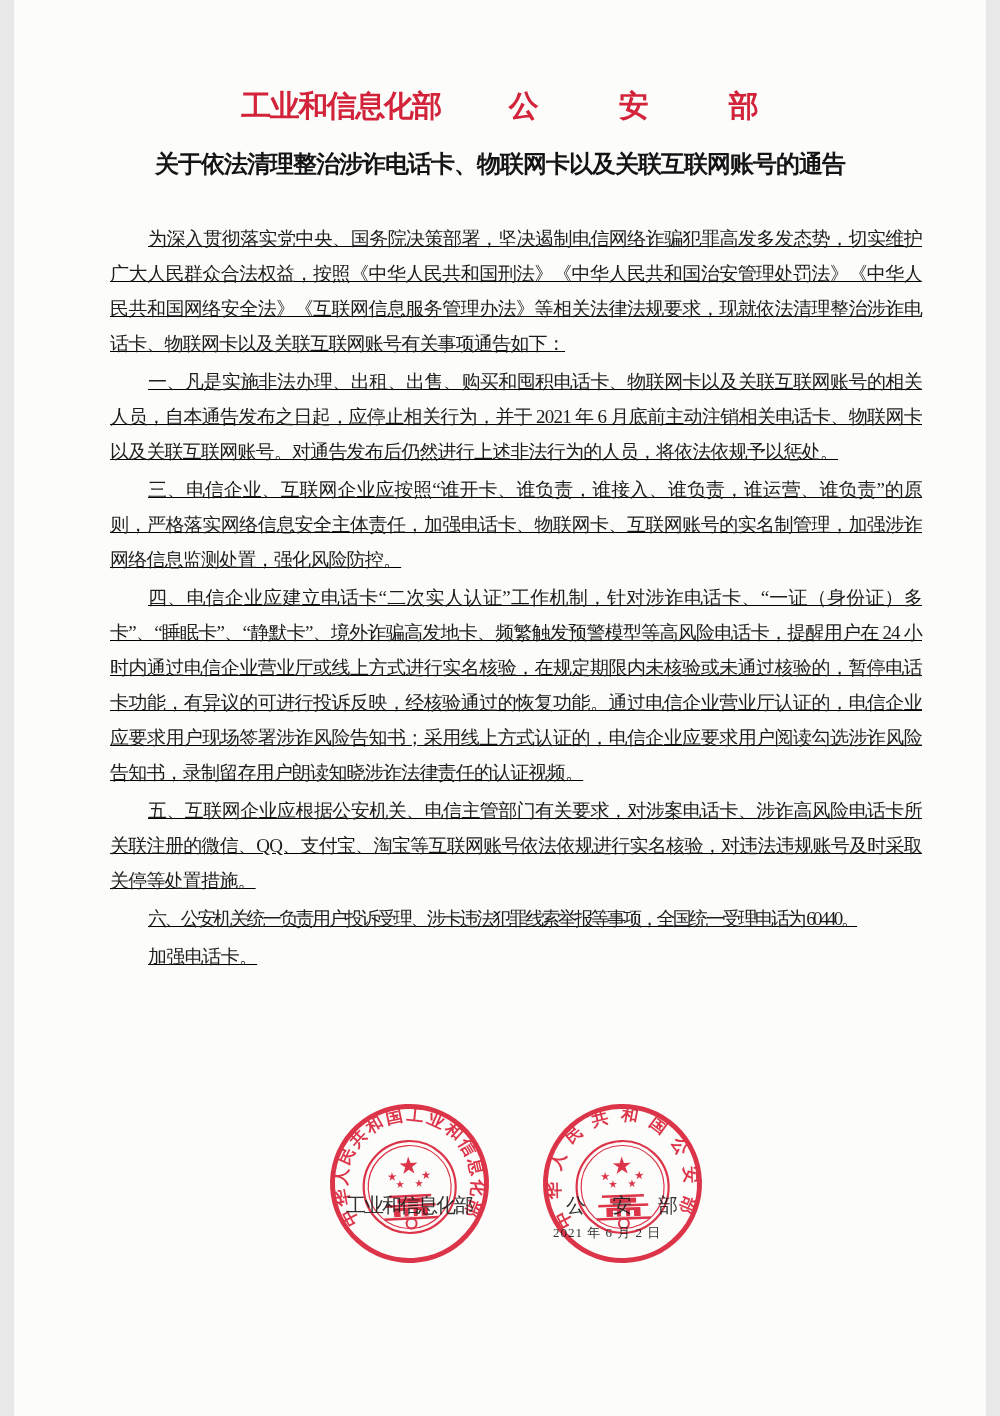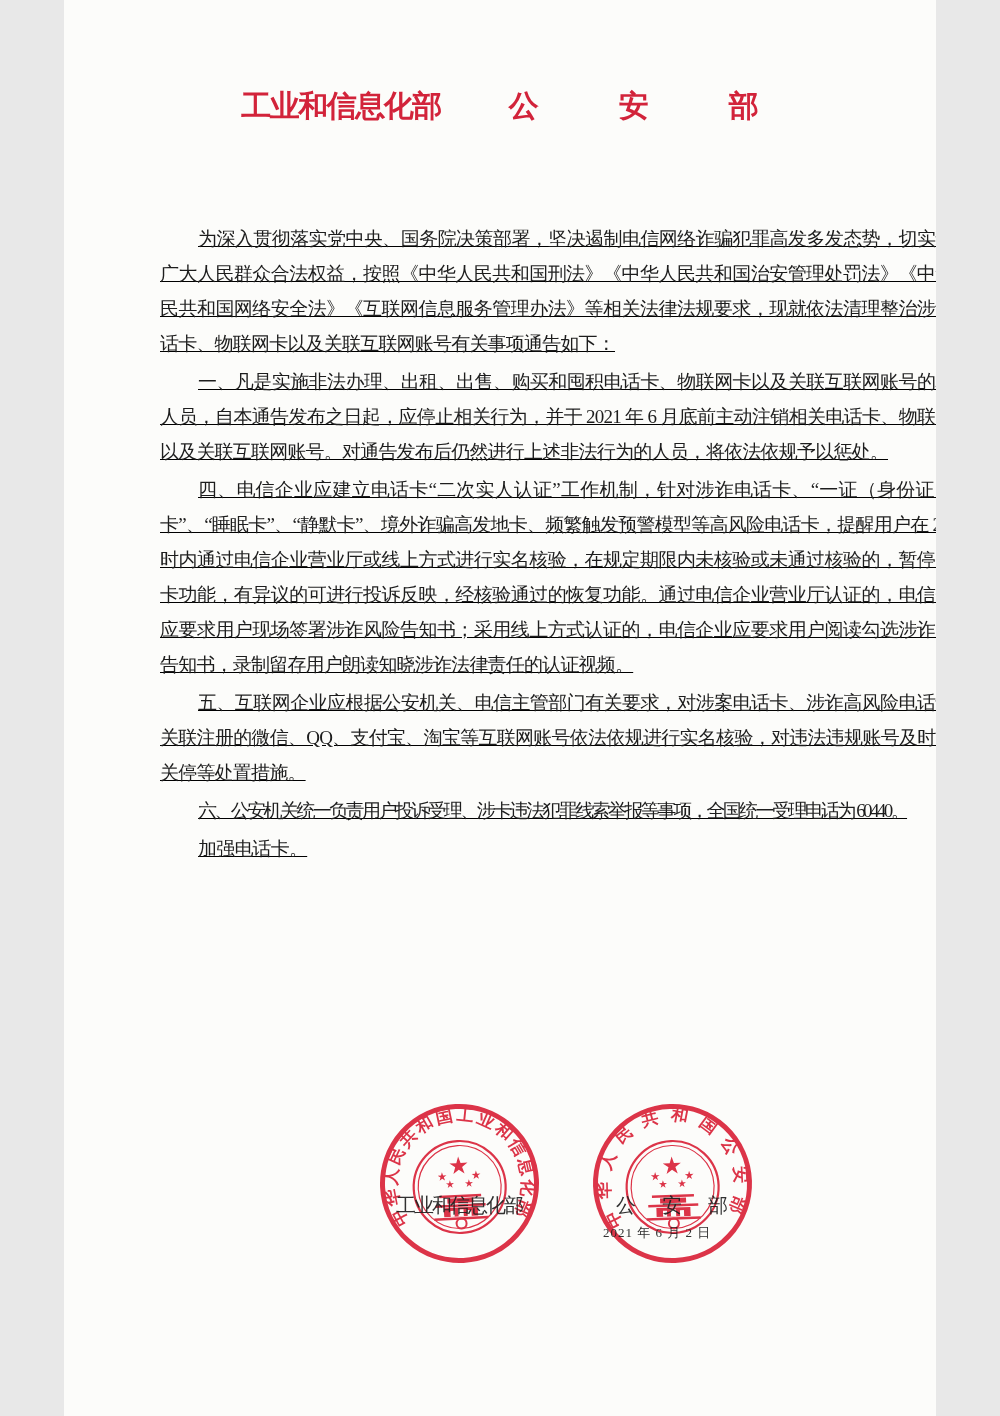--- a/index.html
+++ b/index.html
@@ -1,18 +1,18 @@
 <!DOCTYPE html>
 <html><head>
 <meta charset="utf-8">
 <style>
   html,body{margin:0;padding:0;background:#e8e8e8;}
   .page{
     position:relative;
-    width:872px;height:1416px;
+    width:972px;height:1416px;
     margin:0 auto;
     background:#fcfcfa;
     font-family:"Liberation Serif","DejaVu Serif",serif;
     overflow:hidden;
   }
   
   .agency-line{
     position:absolute;top:86px;left:0;width:100%;
     display:flex;justify-content:center;align-items:baseline;gap:68px;
     color:#d2233a;font-size:30px;font-weight:bold;white-space:nowrap;
@@ -58,24 +58,26 @@
 </head>
 <body>
 
 <div class="page">
 
   <div class="agency-line">
     <span class="agency-left">工业和信息化部</span>
     <span class="agency-right">公安部</span>
   </div>
 
+  <h1 class="doc-title">关于依法清理整治涉诈电话卡、物联网卡以及关联互联网账号的通告</h1>
 
   <div class="content">
     <p class="para">为深入贯彻落实党中央、国务院决策部署，坚决遏制电信网络诈骗犯罪高发多发态势，切实维护广大人民群众合法权益，按照《中华人民共和国刑法》《中华人民共和国治安管理处罚法》《中华人民共和国网络安全法》《互联网信息服务管理办法》等相关法律法规要求，现就依法清理整治涉诈电话卡、物联网卡以及关联互联网账号有关事项通告如下：</p>
     <p class="para">一、凡是实施非法办理、出租、出售、购买和囤积电话卡、物联网卡以及关联互联网账号的相关人员，自本通告发布之日起，应停止相关行为，并于 2021 年 6 月底前主动注销相关电话卡、物联网卡以及关联互联网账号。对通告发布后仍然进行上述非法行为的人员，将依法依规予以惩处。</p>
+    <p class="para">三、电信企业、互联网企业应按照“谁开卡、谁负责，谁接入、谁负责，谁运营、谁负责”的原则，严格落实网络信息安全主体责任，加强电话卡、物联网卡、互联网账号的实名制管理，加强涉诈网络信息监测处置，强化风险防控。</p>
     <p class="para">四、电信企业应建立电话卡“二次实人认证”工作机制，针对涉诈电话卡、“一证（身份证）多卡”、“睡眠卡”、“静默卡”、境外诈骗高发地卡、频繁触发预警模型等高风险电话卡，提醒用户在 24 小时内通过电信企业营业厅或线上方式进行实名核验，在规定期限内未核验或未通过核验的，暂停电话卡功能，有异议的可进行投诉反映，经核验通过的恢复功能。通过电信企业营业厅认证的，电信企业应要求用户现场签署涉诈风险告知书；采用线上方式认证的，电信企业应要求用户阅读勾选涉诈风险告知书，录制留存用户朗读知晓涉诈法律责任的认证视频。</p>
     <p class="para">五、互联网企业应根据公安机关、电信主管部门有关要求，对涉案电话卡、涉诈高风险电话卡所关联注册的微信、QQ、支付宝、淘宝等互联网账号依法依规进行实名核验，对违法违规账号及时采取关停等处置措施。</p>
     <p class="para tight">六、公安机关统一负责用户投诉受理、涉卡违法犯罪线索举报等事项，全国统一受理电话为 60440。</p>
     <p class="para">加强电话卡。</p>
   </div>
 
   <div class="seal seal-left">
     <svg width="165" height="165" viewBox="0 0 165 165">
       <defs>
         <polygon id="star" points="0,-1 0.2245,-0.309 0.951,-0.309 0.363,0.118 0.588,0.809 0,0.382 -0.588,0.809 -0.363,0.118 -0.951,-0.309 -0.2245,-0.309"></polygon>

